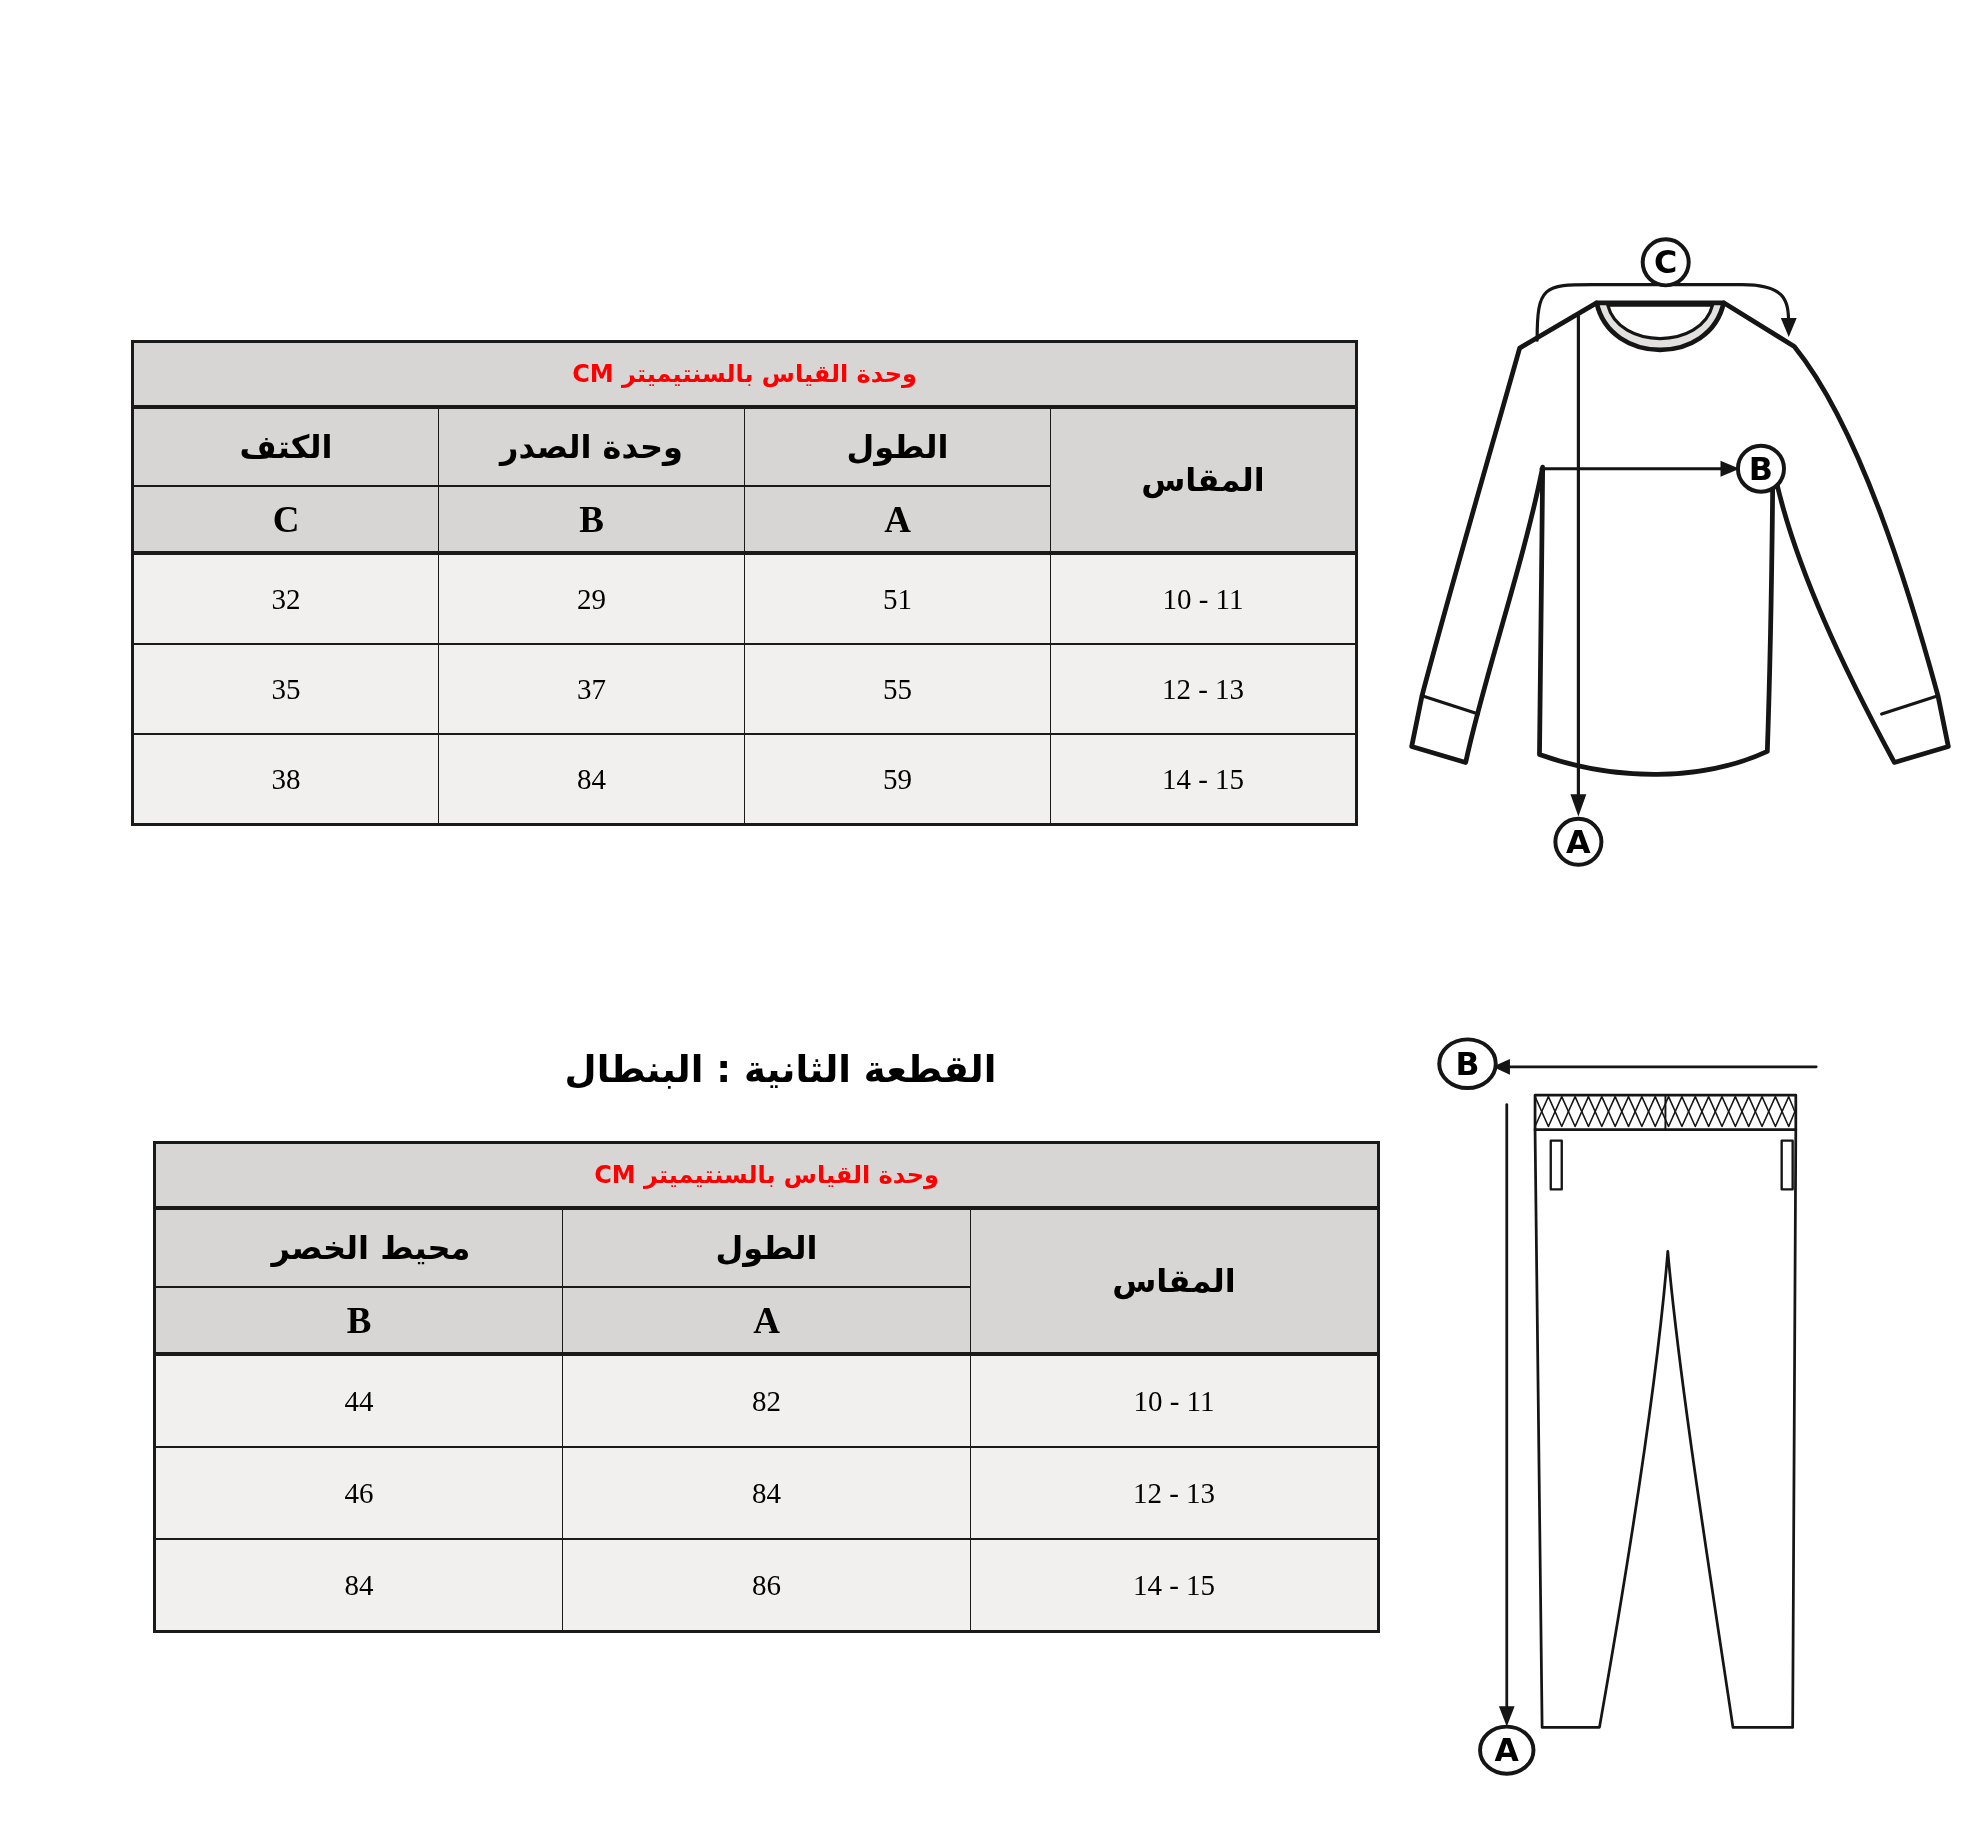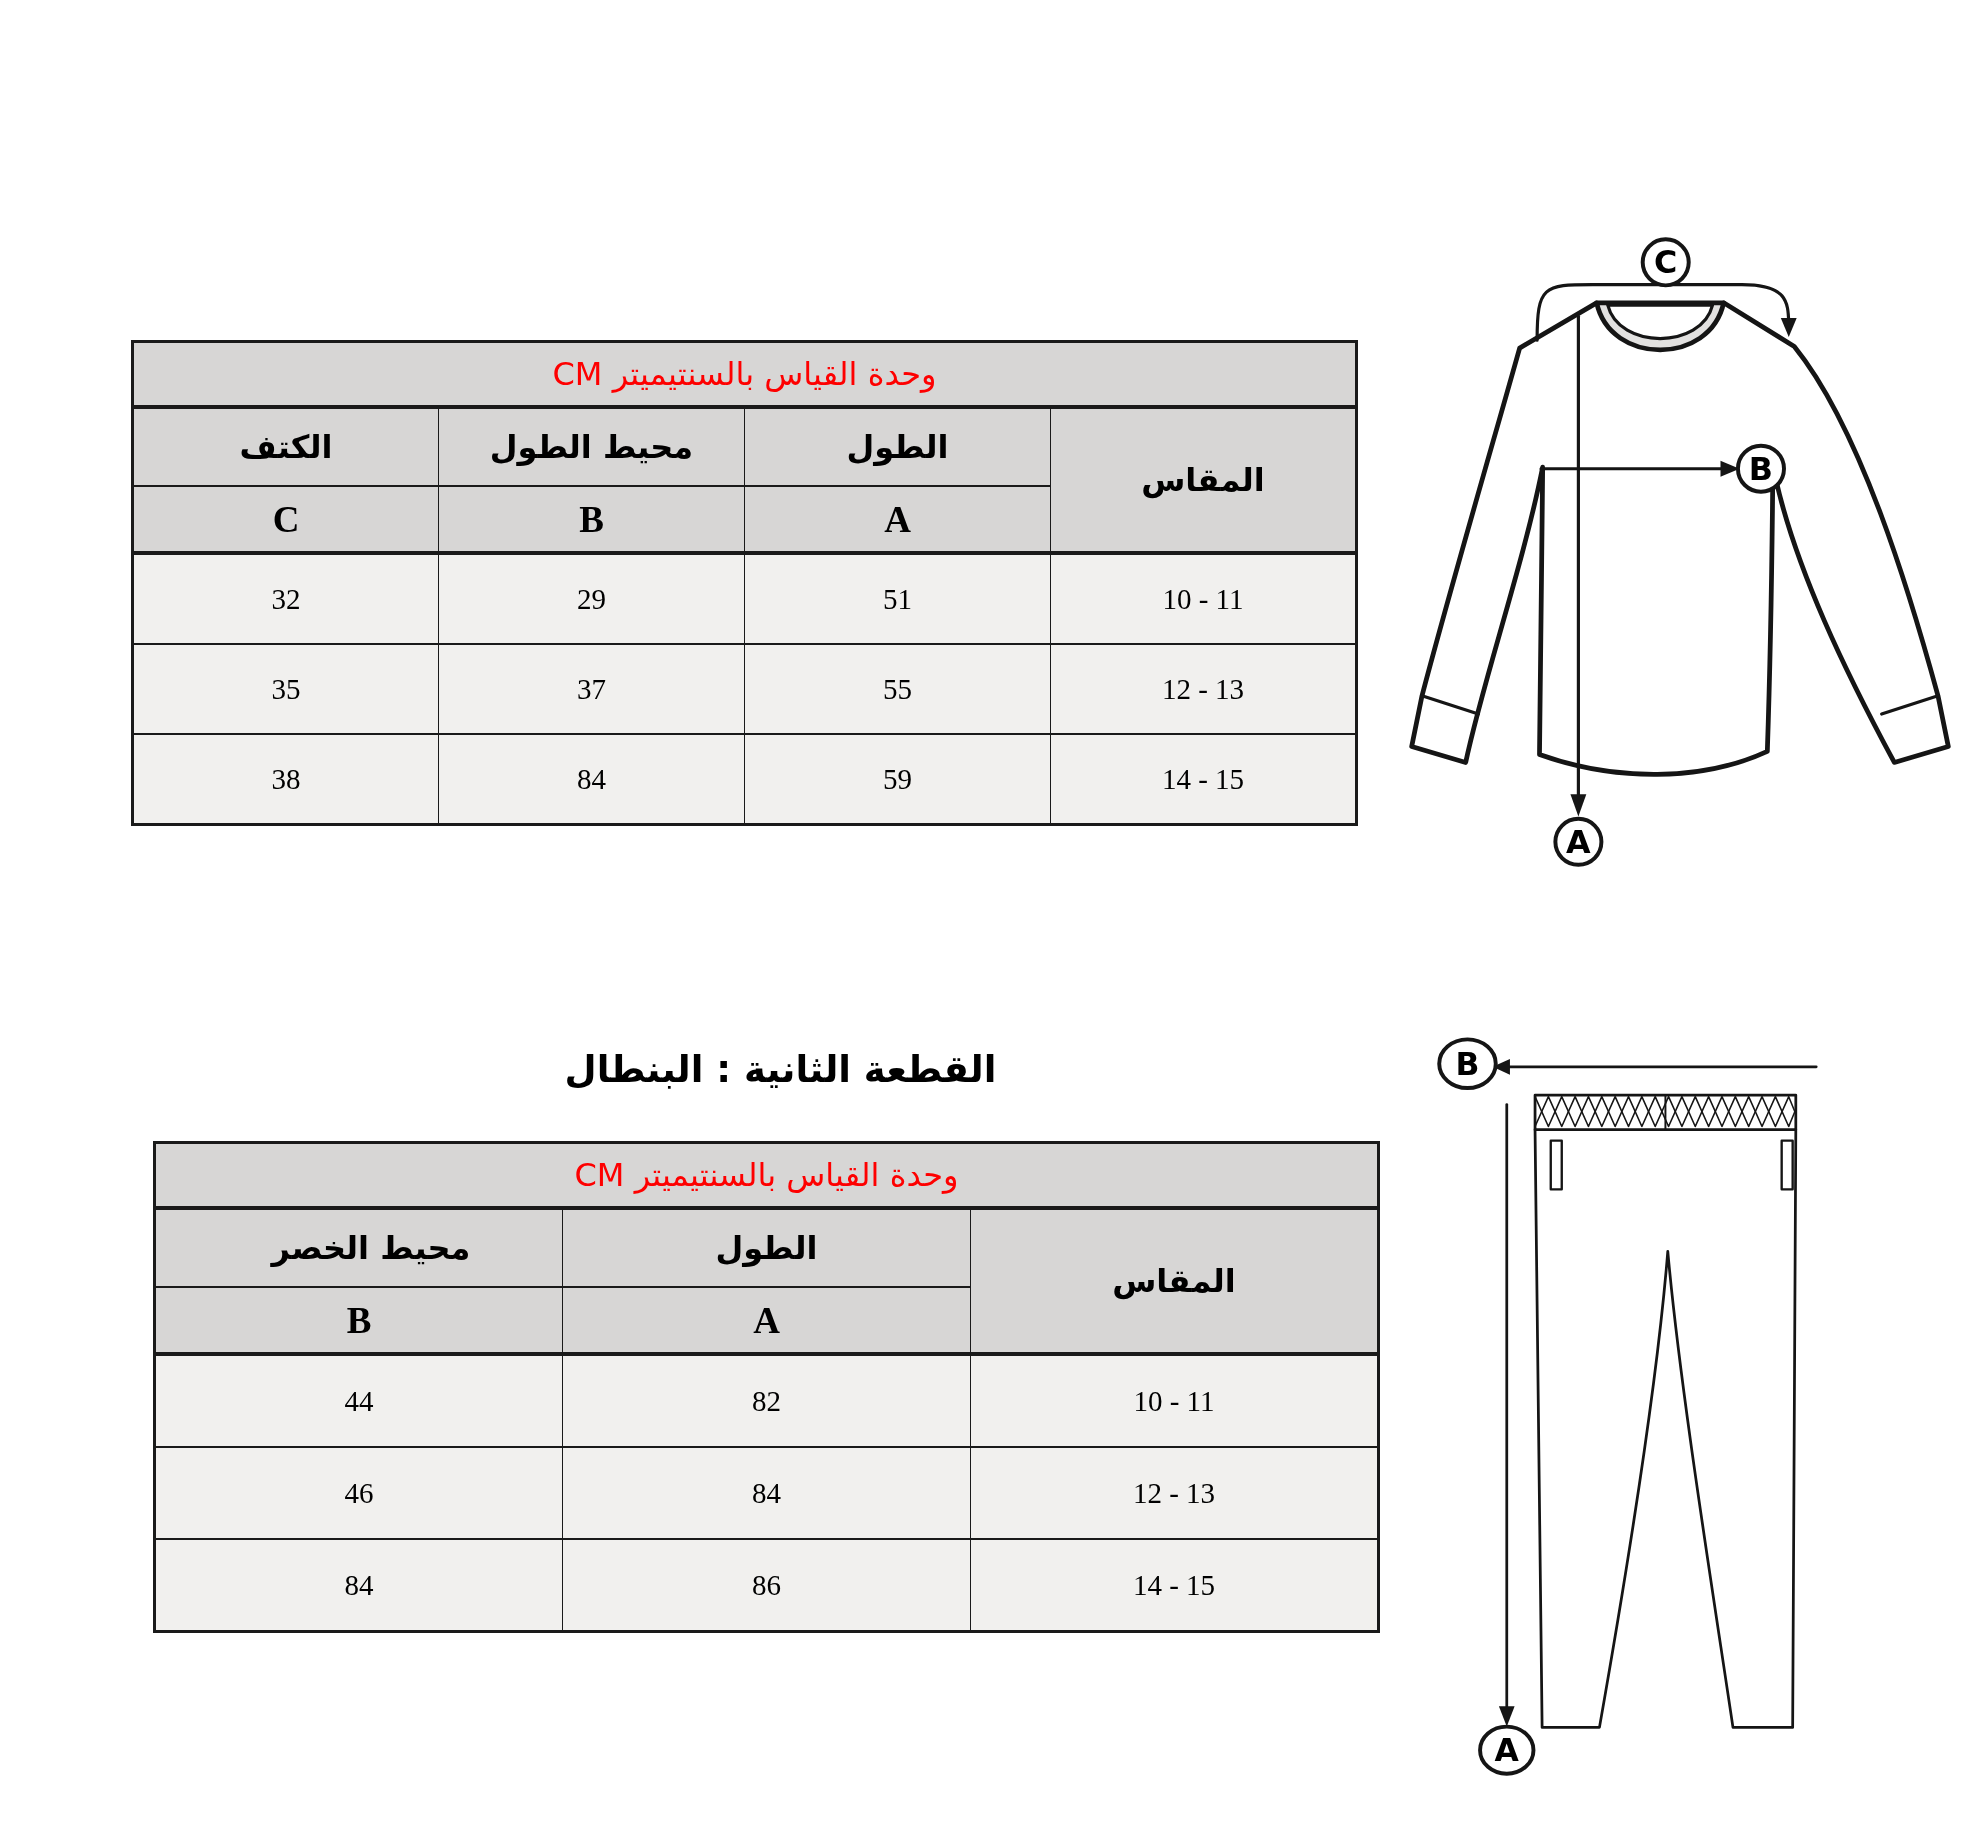--- a/index.html
+++ b/index.html
@@ -31,21 +31,21 @@
   #table-bottom{left:153px;top:1141px;width:1227px;}
 
   .size-table td{
     border:solid var(--border-dark);
     border-width:2.4px 1.6px;
     text-align:center;vertical-align:middle;padding:0;
     overflow:hidden;
   }
   .unit-row td{
     height:62px;background:var(--header-gray);
-    color:var(--accent-red);font-weight:normal;font-size:32px;
+    color:var(--accent-red);font-weight:bold;font-size:24px;
     border-bottom-width:4px;
   }
   .label-row td{
     height:76px;background:var(--header-gray);
     font-weight:bold;font-size:32px;
   }
   .letter-row td{
     height:64px;background:var(--header-gray);
     font-family:"Liberation Serif","DejaVu Serif",serif;
     font-weight:bold;font-size:37px;
@@ -86,21 +86,21 @@
 
 
   <table class="size-table" id="table-top">
     <tbody>
         <tr class="unit-row">
       <td colspan="4">وحدة القياس بالسنتيميتر CM</td>
     </tr>
     <tr class="label-row">
       <td class="size-cell" rowspan="2">المقاس</td>
       <td>الطول</td>
-      <td>محيط الطول</td>
+      <td>وحدة الصدر</td>
       <td>الكتف</td>
     </tr>
     <tr class="letter-row">
       <td>A</td>
       <td>B</td>
       <td>C</td>
     </tr>
     <tr class="data-row">
       <td class="num">10 - 11</td>
       <td>51</td>

